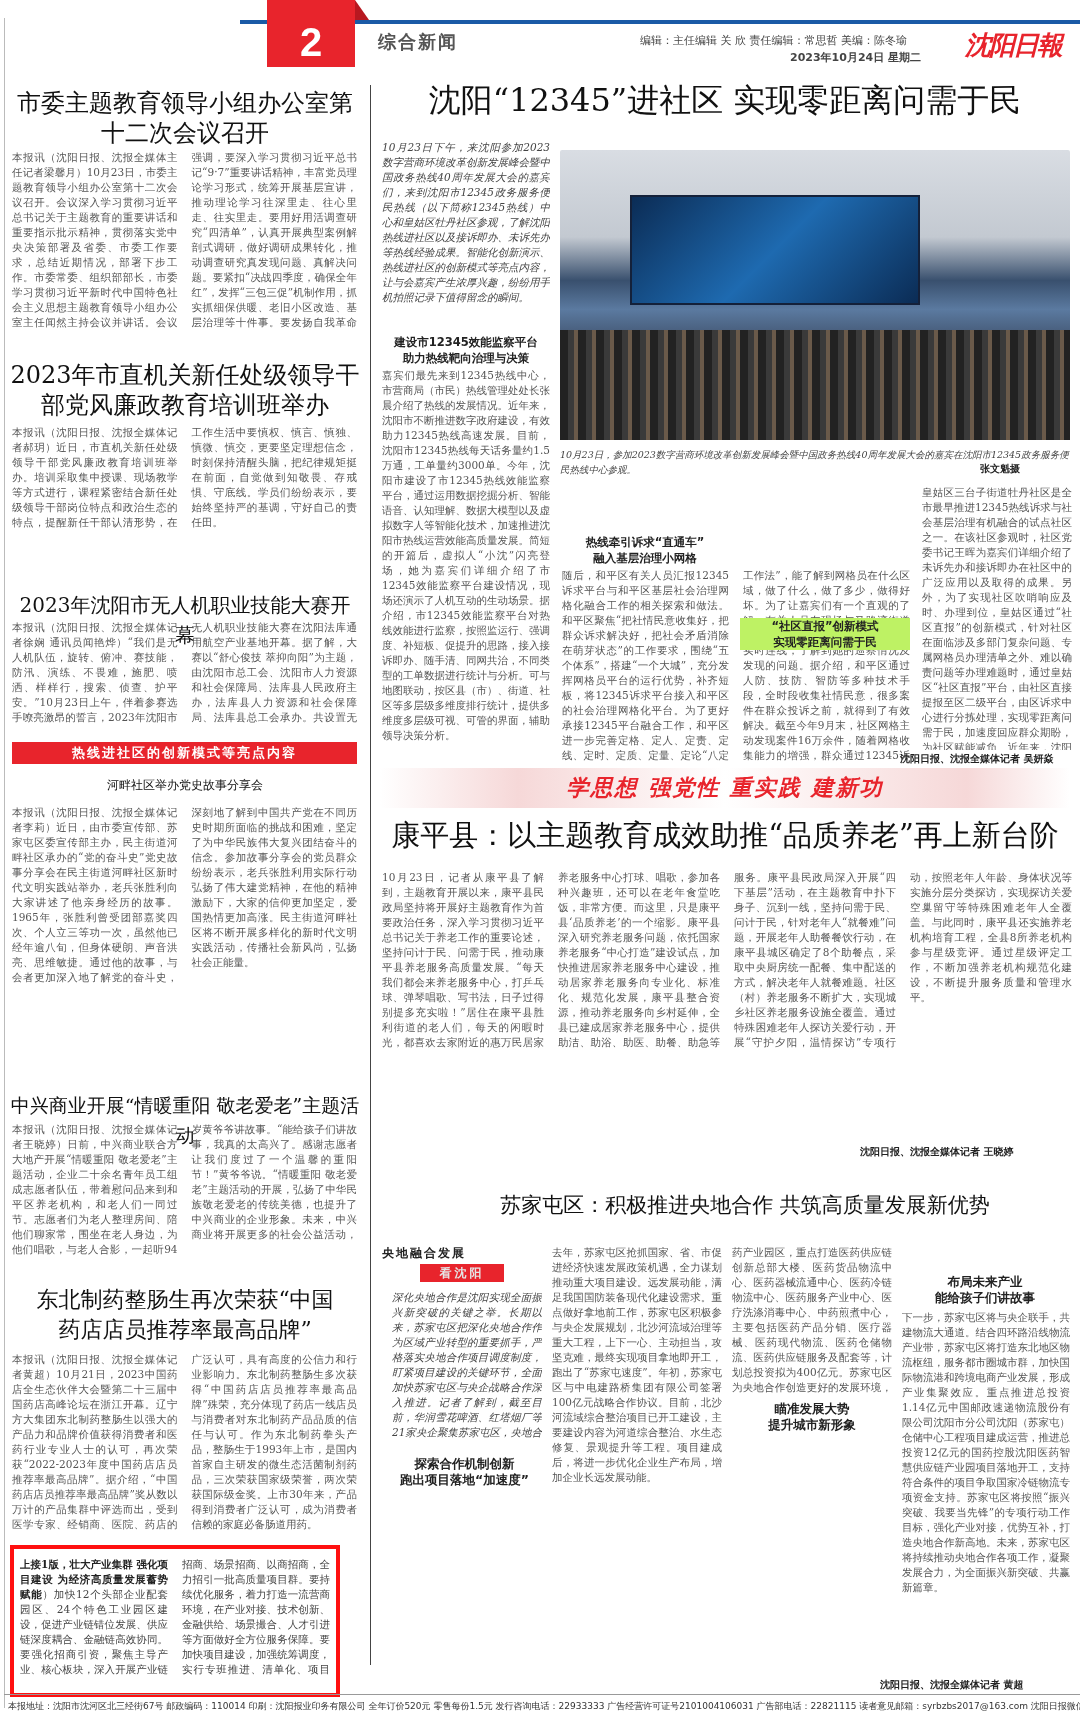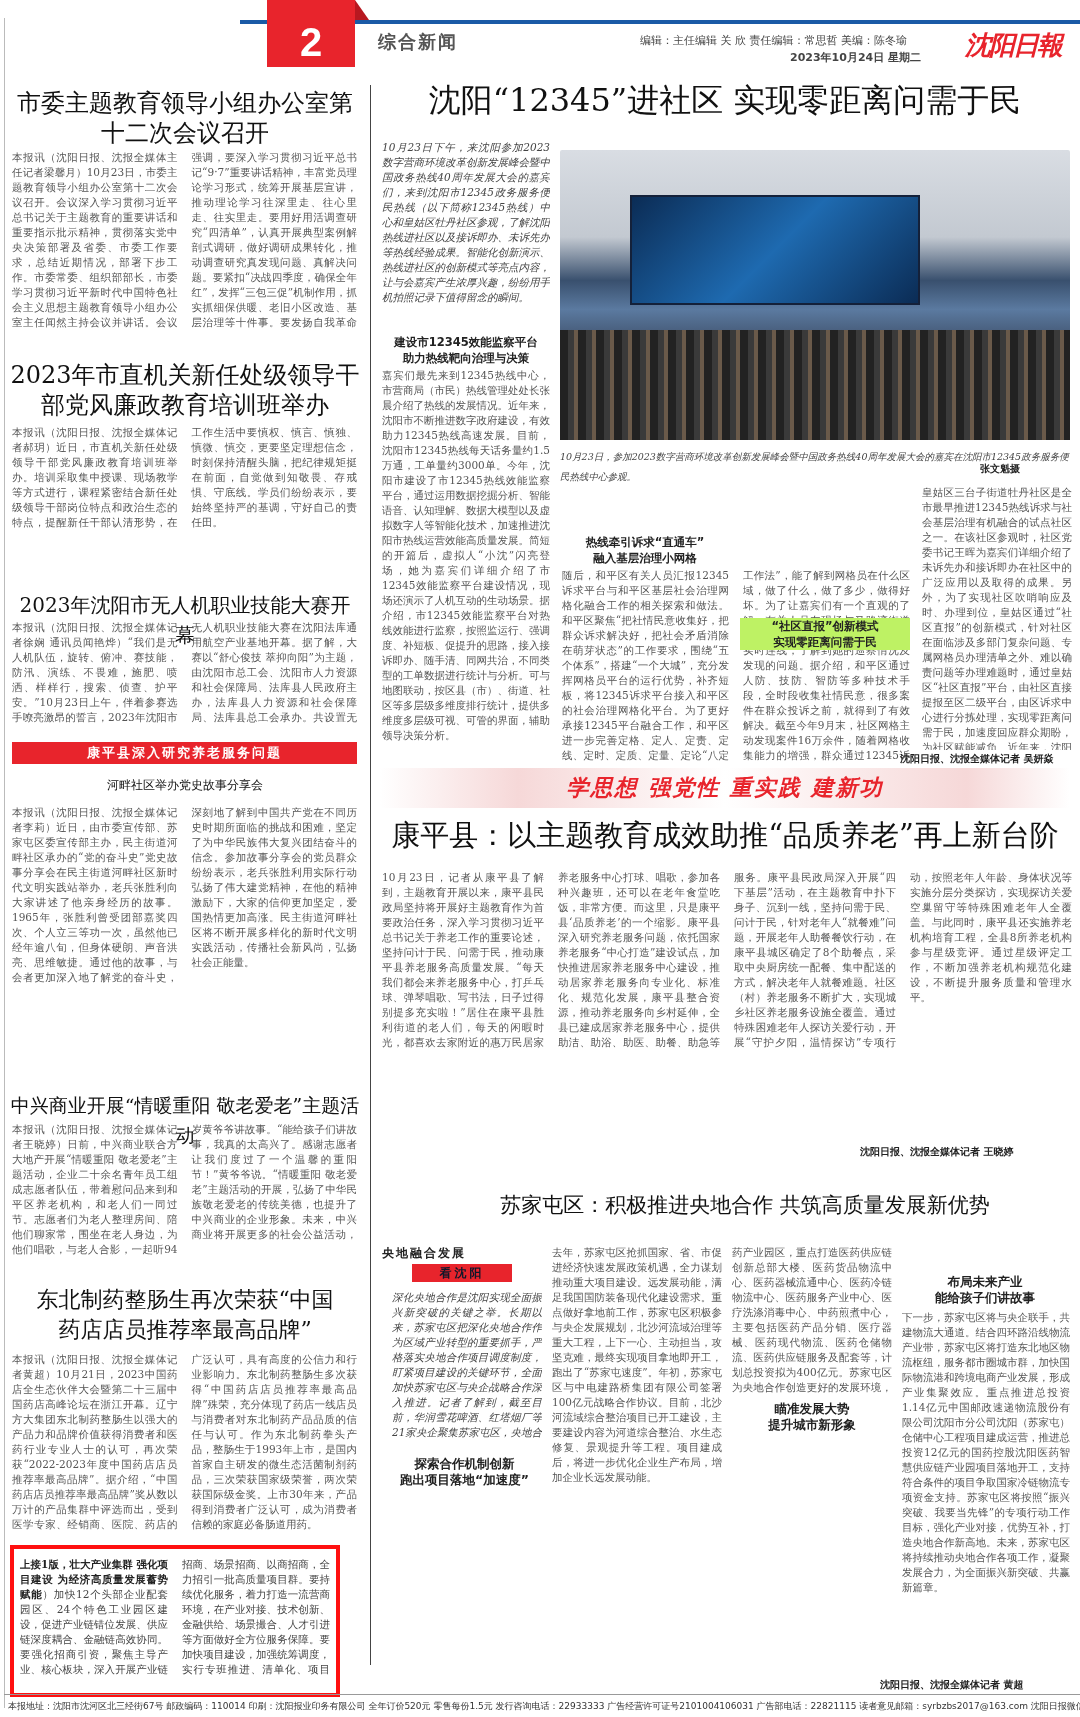--- a/index.html
+++ b/index.html
@@ -18,28 +18,28 @@
 .lh{font-size:24px;line-height:30px;left:10px;width:350px}
 .rh{font-size:32px;line-height:40px}
 .body{font-size:10.5px;line-height:15px;color:#555;text-align:justify;overflow:hidden}
 .cols2{column-count:2;column-gap:14px}
 .cols4{column-count:4;column-gap:14px}
 .sub{font:bold 11.5px "DejaVu Sans",sans-serif;color:#222;text-align:center;line-height:16px;margin:6px 0}
 .byline{font:bold 10px "DejaVu Sans",sans-serif;color:#222;text-align:left}
 .photo{left:560px;top:150px;width:510px;height:290px;background:linear-gradient(180deg,#d9dde3 0%,#c3c9d1 30%,#39506e 45%,#5b7aa0 55%,#2b3345 75%,#1c2230 100%);border-radius:2px}
 .photo .screen{position:absolute;left:70px;top:45px;width:290px;height:110px;background:linear-gradient(135deg,#0b2c55,#1e6ab0 50%,#0b2c55);border:2px solid #14213a}
 .photo .crowd{position:absolute;left:0;bottom:0;width:100%;height:110px;background:repeating-linear-gradient(90deg,#222 0 8px,#3a3a3a 8px 14px,#6a5a4a 14px 18px)}
-.caption{left:560px;top:447px;width:510px;font-size:9.5px;line-height:20px;color:#444;font-style:italic}
+.caption{left:560px;top:447px;width:510px;font-size:9.5px;line-height:15px;color:#444;font-style:italic}
 .credit{left:980px;top:462px;font:bold 10px "DejaVu Sans",sans-serif;color:#222}
 .banner{left:380px;top:768px;width:690px;height:40px;background:linear-gradient(90deg,#fff 0%,#f6d8d8 20%,#fff 50%,#f6d8d8 85%,#fff 100%)}
 .banner span{display:block;text-align:center;font:bold italic 22px "DejaVu Sans",sans-serif;color:#e8242c;line-height:40px;letter-spacing:2px}
 .party-bar{left:12px;top:742px;width:345px;height:22px;background:#e8242c;color:#fff;font:bold 13px "DejaVu Sans",sans-serif;text-align:center;line-height:22px;letter-spacing:2px}
 .redbox{left:10px;top:1545px;width:330px;height:152px;border:4px solid #ff1010}
 .tag1{font:bold 12px "DejaVu Sans",sans-serif;color:#222;text-align:left;letter-spacing:2px}
-.tag2{background:#e8242c;color:#0f172a;font:bold 12px "DejaVu Sans",sans-serif;text-align:center;letter-spacing:3px;line-height:18px;width:100px;margin:2px auto 18px}
+.tag2{background:#e8242c;color:#e5e5e5;font:bold 12px "DejaVu Sans",sans-serif;text-align:center;letter-spacing:3px;line-height:18px;width:84px;margin:2px auto 18px}
 .footer-rule{left:4px;top:1694px;width:1076px;height:1px;background:#999}
 .footer{left:8px;top:1700px;font:9px "DejaVu Sans",sans-serif;color:#333;white-space:nowrap}
 </style>
 </head>
 <body>
 
 <div class="abs leftrule"></div>
 <div class="abs topline"></div>
 <div class="abs pagenum">2</div>
 <div class="abs pagenum-tri"></div>
@@ -52,21 +52,21 @@
 
 <h1 class="abs lh" style="top:88px">市委主题教育领导小组办公室第十二次会议召开</h1>
 <div class="abs body cols2" style="left:12px;top:150px;width:345px;height:180px">本报讯（沈阳日报、沈报全媒体主任记者梁馨月）10月23日，市委主题教育领导小组办公室第十二次会议召开。会议深入学习贯彻习近平总书记关于主题教育的重要讲话和重要指示批示精神，贯彻落实党中央决策部署及省委、市委工作要求，总结近期情况，部署下步工作。市委常委、组织部部长，市委学习贯彻习近平新时代中国特色社会主义思想主题教育领导小组办公室主任闻然主持会议并讲话。会议强调，要深入学习贯彻习近平总书记“9·7”重要讲话精神，丰富党员理论学习形式，统筹开展基层宣讲，推动理论学习往深里走、往心里走、往实里走。要用好用活调查研究“四清单”，认真开展典型案例解剖式调研，做好调研成果转化，推动调查研究真发现问题、真解决问题。要紧扣“决战四季度，确保全年红”，发挥“三包三促”机制作用，抓实抓细保供暖、老旧小区改造、基层治理等十件事。要发扬自我革命精神，对问题清单实行动态管理、逐项销号，持续抓好专项整治，推动检视整改真查实改有质量。要全面学习推广“四下基层”，开展“四下基层重实践，振兴突破建新功”实践活动，推动党员干部到基层作宣讲、为企业解难题、为群众送温暖、为治理添活力、为发展作贡献。</div>
 
 <h1 class="abs lh" style="top:360px">2023年市直机关新任处级领导干部党风廉政教育培训班举办</h1>
 <div class="abs body cols2" style="left:12px;top:425px;width:345px;height:150px">本报讯（沈阳日报、沈报全媒体记者郝玥）近日，市直机关新任处级领导干部党风廉政教育培训班举办。培训采取集中授课、现场教学等方式进行，课程紧密结合新任处级领导干部岗位特点和政治生态的特点，提醒新任干部认清形势，在工作生活中要慎权、慎言、慎独、慎微、慎交，更要坚定理想信念，时刻保持清醒头脑，把纪律规矩挺在前面，自觉做到知敬畏、存戒惧、守底线。学员们纷纷表示，要始终坚持严的基调，守好自己的责任田。</div>
 
 <h1 class="abs lh" style="top:590px;font-size:20px">2023年沈阳市无人机职业技能大赛开幕</h1>
 <div class="abs body cols2" style="left:12px;top:620px;width:345px;height:112px">本报讯（沈阳日报、沈报全媒体记者徐娴 通讯员闻艳烨）“我们是无人机队伍，旋转、俯冲、赛技能，防汛、演练、不畏难，施肥、喷洒、样样行，搜索、侦查、护平安。”10月23日上午，伴着参赛选手嘹亮激昂的誓言，2023年沈阳市无人机职业技能大赛在沈阳法库通用航空产业基地开幕。据了解，大赛以“舒心俊技 萃抑向阳”为主题，由沈阳市总工会、沈阳市人力资源和社会保障局、法库县人民政府主办，法库县人力资源和社会保障局、法库县总工会承办。共设置无人机驾驶操作员、无人机装调检修操作员、无人机驾驶员（警用）、无人机驾驶员（植保）、无人机驾驶员（应急）等五个分赛项，每个分赛项由理论考试和实际操作两部分组成，吸引近150名选手参加。</div>
 
-<div class="abs party-bar">康平县深入研究养老服务问题</div>
+<div class="abs party-bar">热线进社区的创新模式等亮点内容</div>
 <h1 class="abs lh" style="top:770px;font-size:12px">河畔社区举办党史故事分享会</h1>
 <div class="abs body cols2" style="left:12px;top:805px;width:345px;height:275px">本报讯（沈阳日报、沈报全媒体记者李莉）近日，由市委宣传部、苏家屯区委宣传部主办，民主街道河畔社区承办的“党的奋斗史”党史故事分享会在民主街道河畔社区新时代文明实践站举办，老兵张胜利向大家讲述了他亲身经历的故事。1965年，张胜利曾受团部嘉奖四次、个人立三等功一次，虽然他已经年逾八旬，但身体硬朗、声音洪亮、思维敏捷。通过他的故事，与会者更加深入地了解党的奋斗史，深刻地了解到中国共产党在不同历史时期所面临的挑战和困难，坚定了为中华民族伟大复兴团结奋斗的信念。参加故事分享会的党员群众纷纷表示，老兵张胜利用实际行动弘扬了伟大建党精神，在他的精神激励下，大家的信仰更加坚定，爱国热情更加高涨。民主街道河畔社区将不断开展多样化的新时代文明实践活动，传播社会新风尚，弘扬社会正能量。</div>
 
 <h1 class="abs lh" style="top:1090px;font-size:19px">中兴商业开展“情暖重阳 敬老爱老”主题活动</h1>
 <div class="abs body cols2" style="left:12px;top:1122px;width:345px;height:145px">本报讯（沈阳日报、沈报全媒体记者王晓婷）日前，中兴商业联合方大地产开展“情暖重阳 敬老爱老”主题活动，企业二十余名青年员工组成志愿者队伍，带着慰问品来到和平区养老机构，和老人们一同过节。志愿者们为老人整理房间、陪他们聊家常，围坐在老人身边，为他们唱歌，与老人合影，一起听94岁黄爷爷讲故事。“能给孩子们讲故事，我真的太高兴了。感谢志愿者让我们度过了一个温馨的重阳节！”黄爷爷说。“情暖重阳 敬老爱老”主题活动的开展，弘扬了中华民族敬老爱老的传统美德，也提升了中兴商业的企业形象。未来，中兴商业将开展更多的社会公益活动，用爱心善举夯实社会责任，用实际行动彰显企业担当。</div>
 
 <h1 class="abs lh" style="top:1285px;font-size:22px;padding:0 25px">东北制药整肠生再次荣获“中国药店店员推荐率最高品牌”</h1>
 <div class="abs body cols2" style="left:12px;top:1352px;width:345px;height:180px">本报讯（沈阳日报、沈报全媒体记者黄超）10月21日，2023中国药店全生态伙伴大会暨第二十三届中国药店高峰论坛在浙江开幕。辽宁方大集团东北制药整肠生以强大的产品力和品牌价值获得消费者和医药行业专业人士的认可，再次荣获“2022-2023年度中国药店店员推荐率最高品牌”。据介绍，“中国药店店员推荐率最高品牌”奖从数以万计的产品集群中评选而出，受到医学专家、经销商、医院、药店的广泛认可，具有高度的公信力和行业影响力。东北制药整肠生多次获得“中国药店店员推荐率最高品牌”殊荣，充分体现了药店一线店员与消费者对东北制药产品品质的信任与认可。作为东北制药拳头产品，整肠生于1993年上市，是国内首家自主研发的微生态活菌制剂药品，三次荣获国家级荣誉，两次荣获国际级金奖。上市30年来，产品得到消费者广泛认可，成为消费者信赖的家庭必备肠道用药。</div>
 
 <div class="abs redbox">

